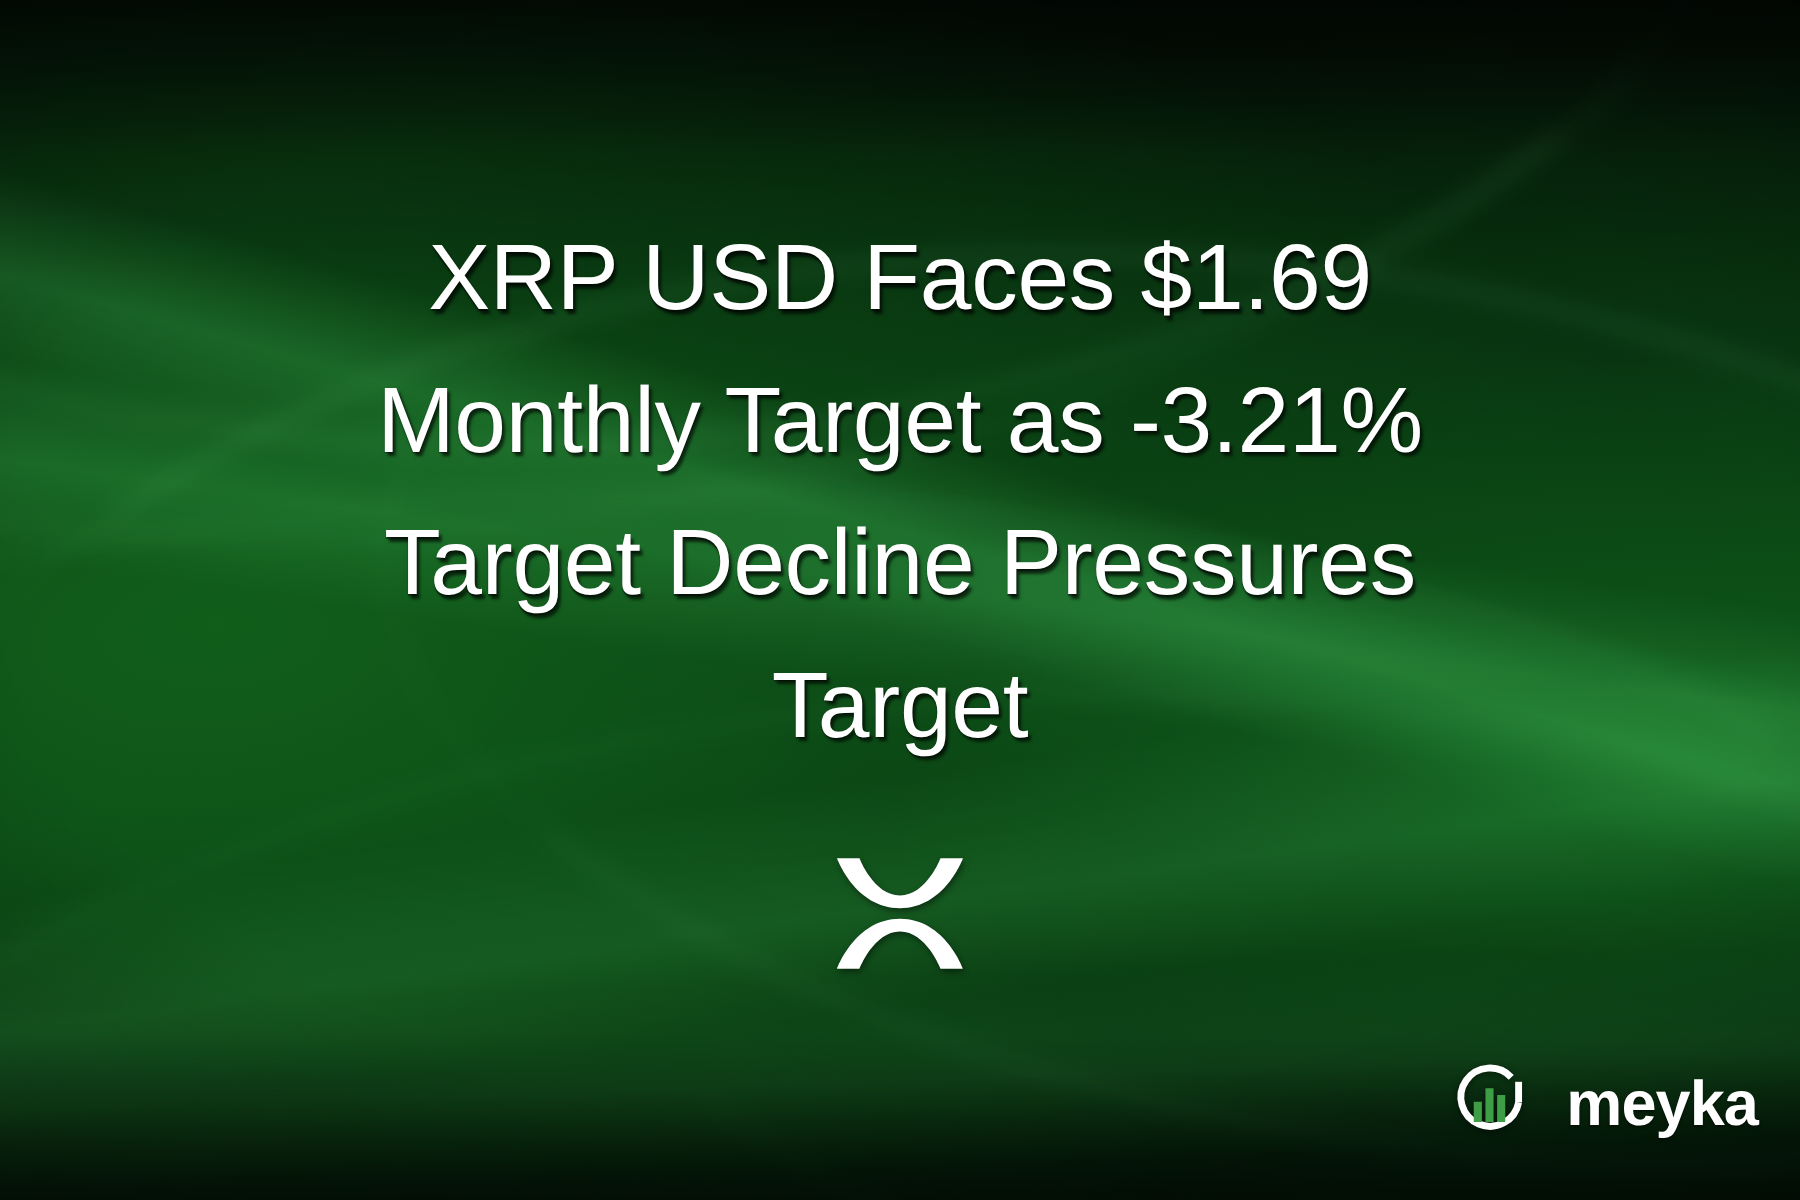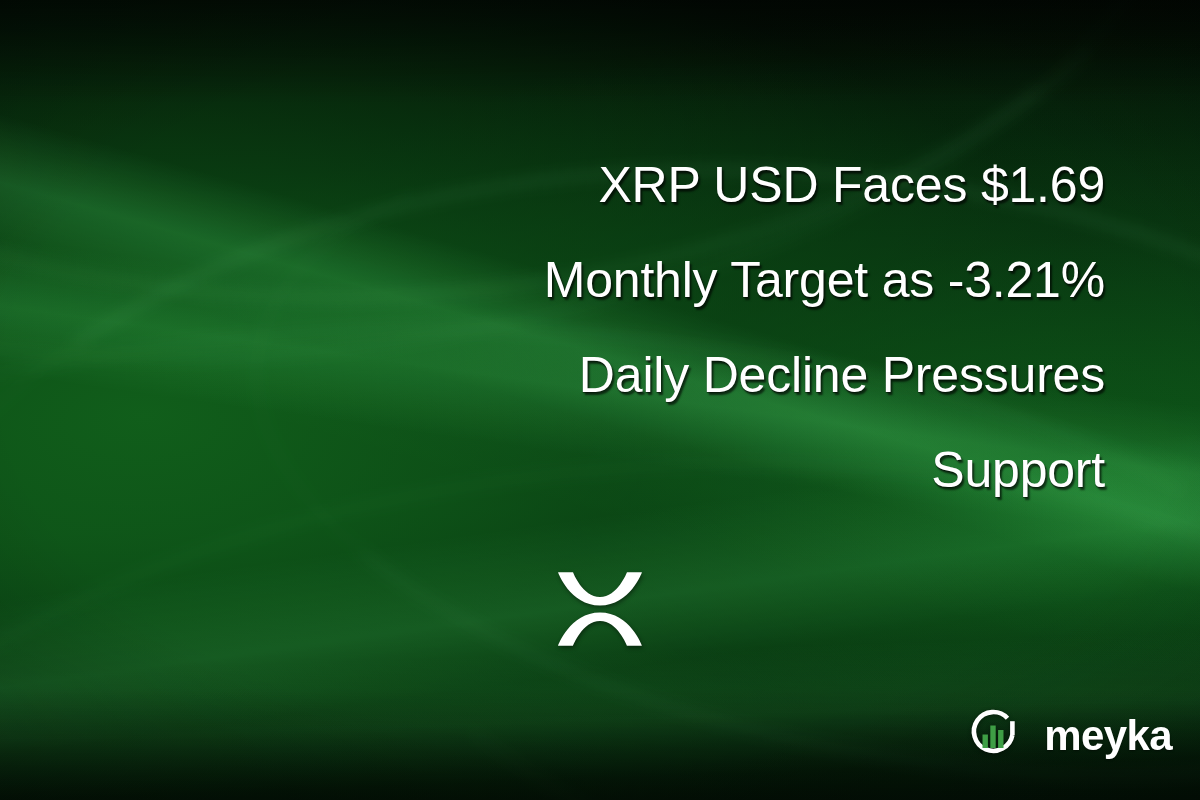--- a/index.html
+++ b/index.html
@@ -143,23 +143,23 @@
     position: absolute;
     inset: 0;
     display: flex;
     flex-direction: column;
     align-items: center;
   }
 
   .headline {
     width: 1010px;
     margin-top: 138px;
-    text-align: right;
+    text-align: center;
     color: #ffffff;
-    font-size: 50px;
+    font-size: 62px;
     line-height: 95px;
     font-weight: 400;
     letter-spacing: -0.2px;
     text-shadow:
       2px 3px 2px rgba(0,0,0,0.62),
       0 1px 1px rgba(0,0,0,0.5);
     -webkit-font-smoothing: antialiased;
   }
   .headline-line { display: block; white-space: nowrap; }
 
@@ -216,22 +216,22 @@
     <span class="arc arc-g"></span>
   </div>
   <div class="bg-layer bg-vignette"></div>
   <div class="bg-layer bg-edges"></div>
 
   <div class="content">
 
     <h1 class="headline">
       <span class="headline-line">XRP USD Faces $1.69</span>
       <span class="headline-line">Monthly Target as -3.21%</span>
-      <span class="headline-line">Daily Decline Pressures</span>
-      <span class="headline-line">Support</span>
+      <span class="headline-line">Target Decline Pressures</span>
+      <span class="headline-line">Target</span>
     </h1>
 
     <svg class="coin-logo" viewBox="0 0 90 76" aria-hidden="true">
       <path fill="#ffffff" d="M3.0 1.2 L18.0 1.2 C18.0 1.2 27.5 26.0 45.0 26.0 C62.5 26.0 72.0 1.2 72.0 1.2 L87.0 1.2 C87.0 1.2 75.0 34.5 45.0 34.5 C15.0 34.5 3.0 1.2 3.0 1.2 Z"></path>
       <path fill="#ffffff" d="M3.0 74.8 L18.0 74.8 C18.0 74.8 27.5 50.0 45.0 50.0 C62.5 50.0 72.0 74.8 72.0 74.8 L87.0 74.8 C87.0 74.8 75.0 41.5 45.0 41.5 C15.0 41.5 3.0 74.8 3.0 74.8 Z"></path>
     </svg>
 
     <div class="brand">
       <svg class="brand-mark" viewBox="0 0 54 54" aria-hidden="true">
 

